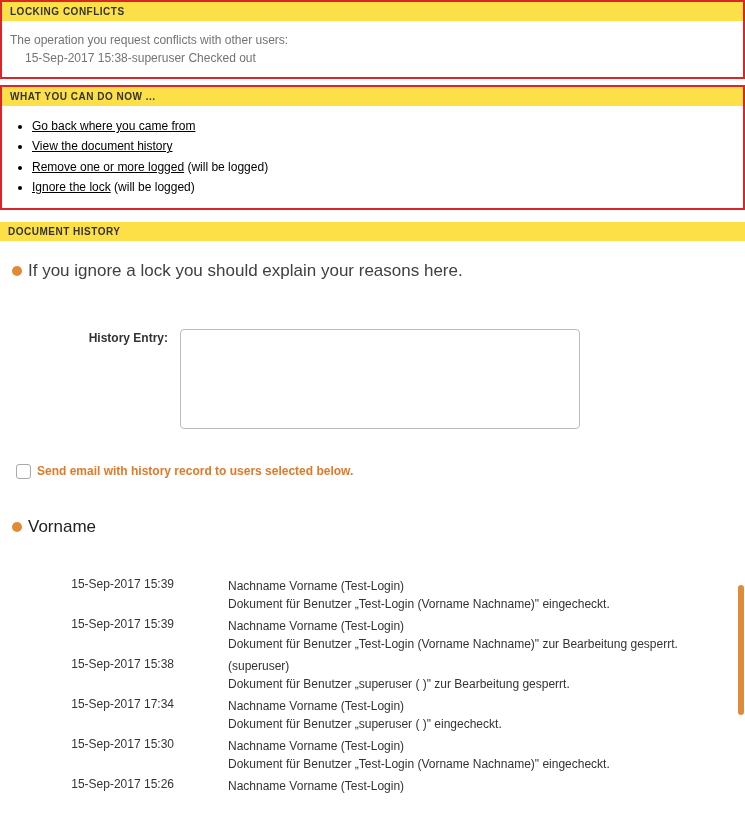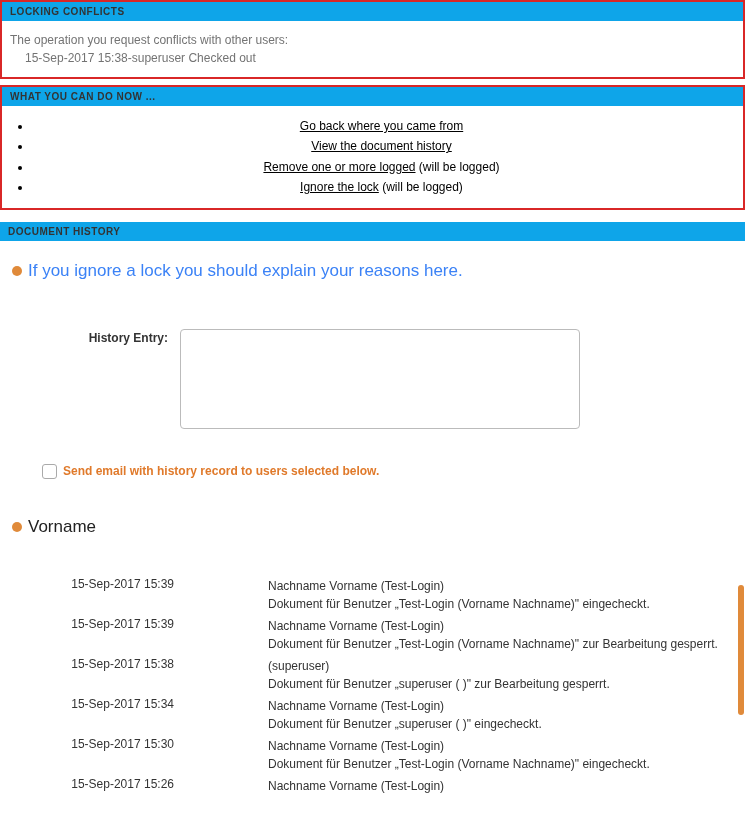--- a/index.html
+++ b/index.html
@@ -4,60 +4,59 @@
   <style>
     * { box-sizing: border-box; margin: 0; padding: 0; }
     body {
       font-family: Arial, Helvetica, sans-serif;
       font-size: 12px;
       color: #333;
       background: #fff;
       width: 745px;
     }
     .section-header {
-      background: #0ea5e9;
+      background: #fde047;
       padding: 4px 8px;
       font-size: 10px;
       font-weight: bold;
       letter-spacing: 0.5px;
       color: #333;
       text-transform: uppercase;
     }
     .red-box { border: 2px solid #d92727; }
     .conflict-msg {
       color: #737373;
       padding: 10px 8px;
       line-height: 1.5;
     }
     .conflict-msg .detail { padding-left: 15px; }
     .actions-list {
       padding: 10px 12px 10px 30px;
       line-height: 1.7;
-      text-align: center;
     }
     .actions-list li { color: #000; }
     .actions-list a {
       color: #000;
       text-decoration: underline;
     }
     .actions-list .note { text-decoration: none; }
     .gap { height: 6px; }
     .bullet-row {
       display: flex;
       align-items: center;
       gap: 6px;
       padding: 20px 12px 8px 12px;
     }
     .bullet-dot {
       width: 10px; height: 10px;
       background: #e08a3a;
       border-radius: 50%;
       flex-shrink: 0;
     }
-    .bullet-title { font-size: 17px; color: #3b82f6; }
+    .bullet-title { font-size: 17px; color: #404040; }
     .bullet-title-sm { font-size: 17px; color: #222; }
     .form-row {
       display: flex;
       align-items: flex-start;
       padding: 40px 20px 10px 40px;
     }
     .form-label {
       width: 140px;
       text-align: right;
       font-weight: bold;
@@ -73,42 +72,40 @@
       resize: none;
       padding: 4px;
       font-family: Arial, Helvetica, sans-serif;
       font-size: 12px;
     }
     .email-row {
       display: flex;
       align-items: center;
       gap: 6px;
       padding: 25px 12px 10px 16px;
-      margin-left: 26px;
     }
     .chk {
       width: 15px; height: 15px;
       border: 1px solid #aaa;
       border-radius: 3px;
       background: #fff;
     }
     .email-label { color: #e07a2b; font-weight: bold; font-size: 12px; }
     .history-wrap {
       position: relative;
       margin: 10px 6px 6px 6px;
     }
     .history-table {
       width: 100%;
       padding: 20px 12px 4px 0;
     }
     .hist-row {
       display: flex;
       align-items: flex-start;
       padding: 2px 0;
-      gap: 40px;
     }
     .hist-ts {
       width: 180px;
       text-align: right;
       padding-right: 12px;
       color: #333;
       font-size: 12px;
     }
     .hist-body {
       flex: 1;
@@ -194,21 +191,21 @@
         </div>
       </div>
       <div class="hist-row">
         <div class="hist-ts">15-Sep-2017 15:38</div>
         <div class="hist-body">
           <span class="user">(superuser)</span>
           <span class="msg">Dokument für Benutzer „superuser ( )" zur Bearbeitung gesperrt.</span>
         </div>
       </div>
       <div class="hist-row">
-        <div class="hist-ts">15-Sep-2017 15:34</div>
+        <div class="hist-ts">15-Sep-2017 17:34</div>
         <div class="hist-body">
           <span class="user">Nachname Vorname (Test-Login)</span>
           <span class="msg">Dokument für Benutzer „superuser ( )" eingecheckt.</span>
         </div>
       </div>
       <div class="hist-row">
         <div class="hist-ts">15-Sep-2017 15:30</div>
         <div class="hist-body">
           <span class="user">Nachname Vorname (Test-Login)</span>
           <span class="msg">Dokument für Benutzer „Test-Login (Vorname Nachname)" eingecheckt.</span>

